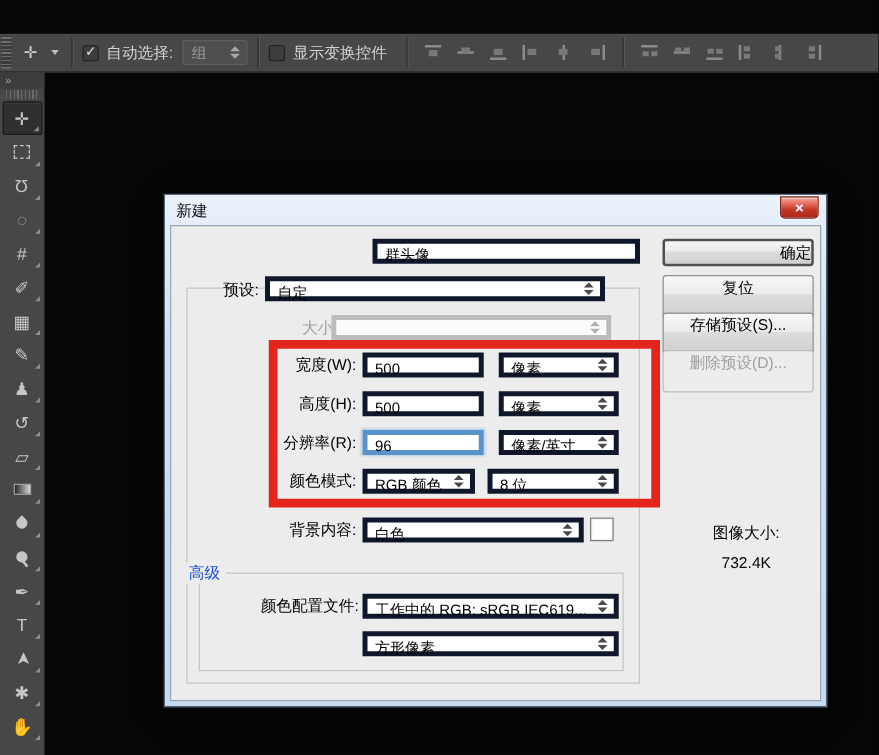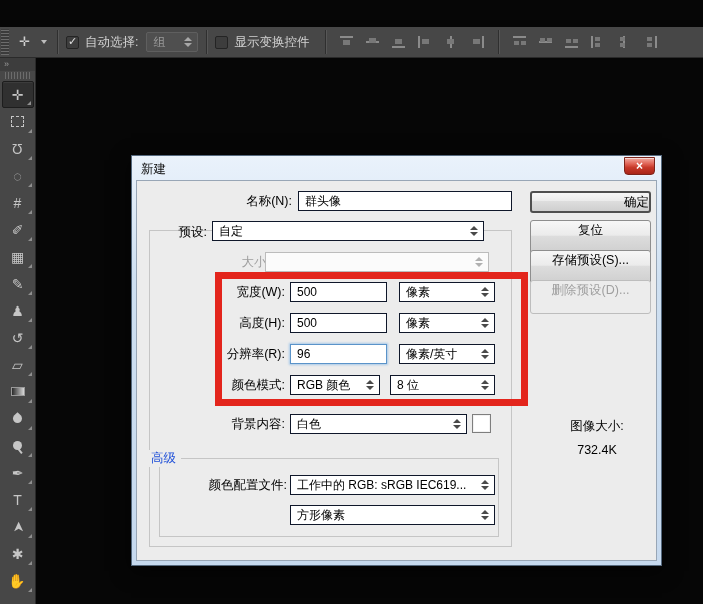--- a/index.html
+++ b/index.html
@@ -64,21 +64,21 @@
   .close-btn { position:absolute; top:1px; right:6px; width:31px; height:18px;
                background:linear-gradient(#f2aca2,#df6052 38%,#c63829 60%,#aa2517);
                border:1px solid #7c241b; border-radius:0 0 4px 4px; color:#fff; font-weight:bold;
                font-size:12px; text-align:center; line-height:16px;
                box-shadow:inset 0 1px 0 rgba(255,255,255,.55), 0 0 0 1px rgba(255,255,255,.35); }
   .dbody { position:absolute; left:4px; right:4px; top:24px; bottom:4px; background:#ececec;
            border:1px solid #98a6b6; }
 
   .lbl { position:absolute; font-size:12.5px; color:#000; text-align:right; height:19px; line-height:19px; white-space:nowrap; }
   .lbl.dis { color:#9d9d9d; }
-  .inp, .dd { position:absolute; height:20px; background:#fff; border:1px solid #0f172a;
+  .inp, .dd { position:absolute; height:20px; background:#fff; border:4px solid #0f172a;
               font-size:12px; color:#000; line-height:18px; padding:0 6px; }
   .dd { padding-right:18px; }
   .inp.focus { border-color:#5a93c9; box-shadow:0 0 2px 1px #a9c9e8; }
   .dd.dis { background:#fbfbfb; border-color:#bcbcbc; color:#9d9d9d; }
   .spin { position:absolute; right:5px; top:50%; margin-top:-5px; width:8px; height:10px; }
   .spin::before { content:""; position:absolute; top:0; left:0; border-left:4px solid transparent;
                   border-right:4px solid transparent; border-bottom:4px solid #4a4a4a; }
   .spin::after  { content:""; position:absolute; bottom:0; left:0; border-left:4px solid transparent;
                   border-right:4px solid transparent; border-top:4px solid #4a4a4a; }
   .dd.dis .spin::before { border-bottom-color:#b0b0b0; } .dd.dis .spin::after { border-top-color:#b0b0b0; }
@@ -247,21 +247,20 @@
 
   <div class="dialog">
     <div class="titlebar">
       <span class="dlg-title">新建</span>
       <span class="close-btn">×</span>
     </div>
     <div class="dbody">
 
       <div class="groupbox"></div>
 
-      <span class="lbl" style="left:30px;top:11px;width:125px">名称(N):</span>
       <span class="inp" style="left:161px;top:10px;width:214px">群头像</span>
 
       <span class="lbl" style="left:20px;top:42px;width:50px">预设:</span>
       <span class="dd" style="left:75px;top:40px;width:272px">
         <span>自定</span>
         <span class="spin"></span>
       </span>
 
       <span class="lbl dis" style="left:73px;top:72px;width:60px">大小:</span>
       <span class="dd dis" style="left:128px;top:71px;width:224px">

